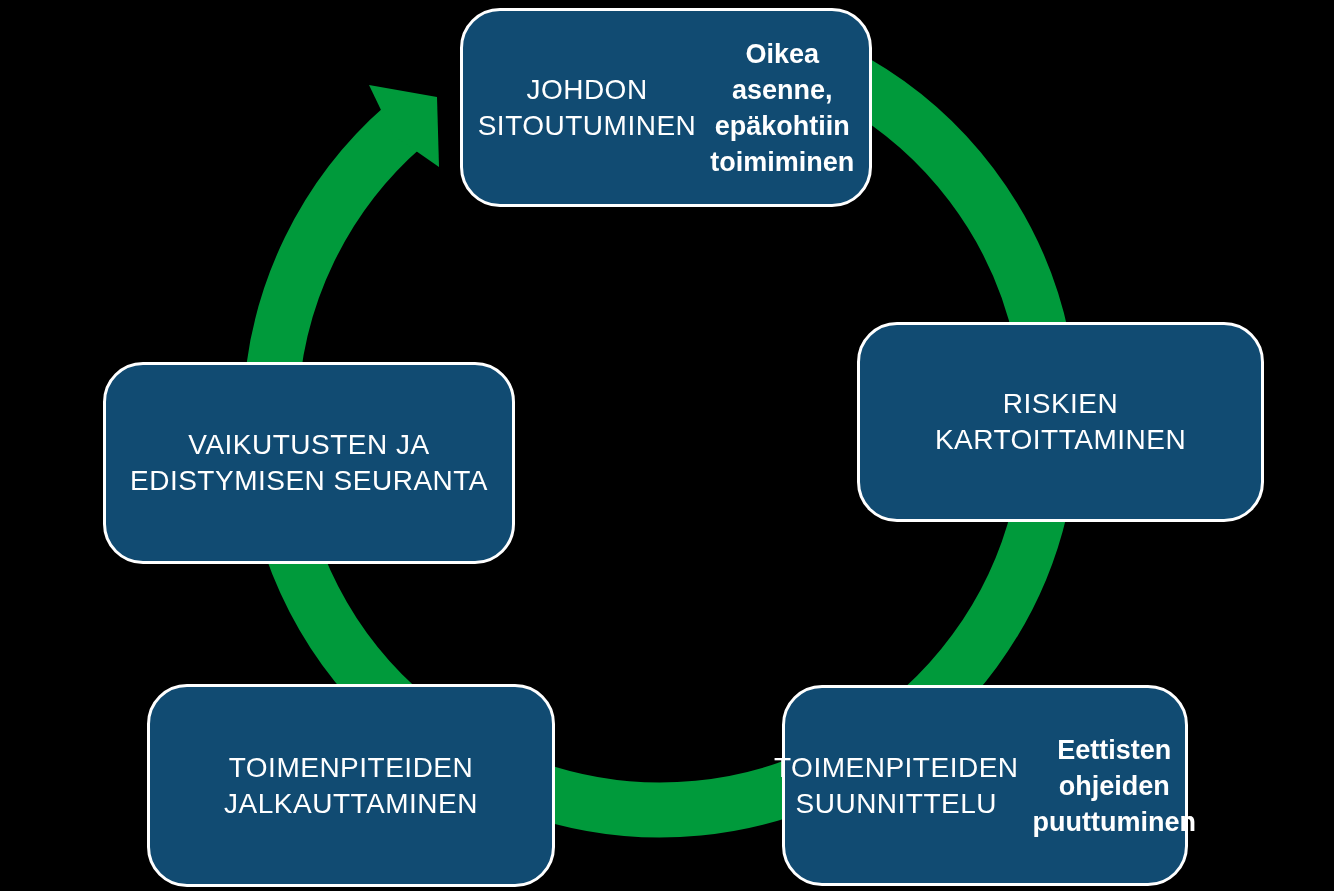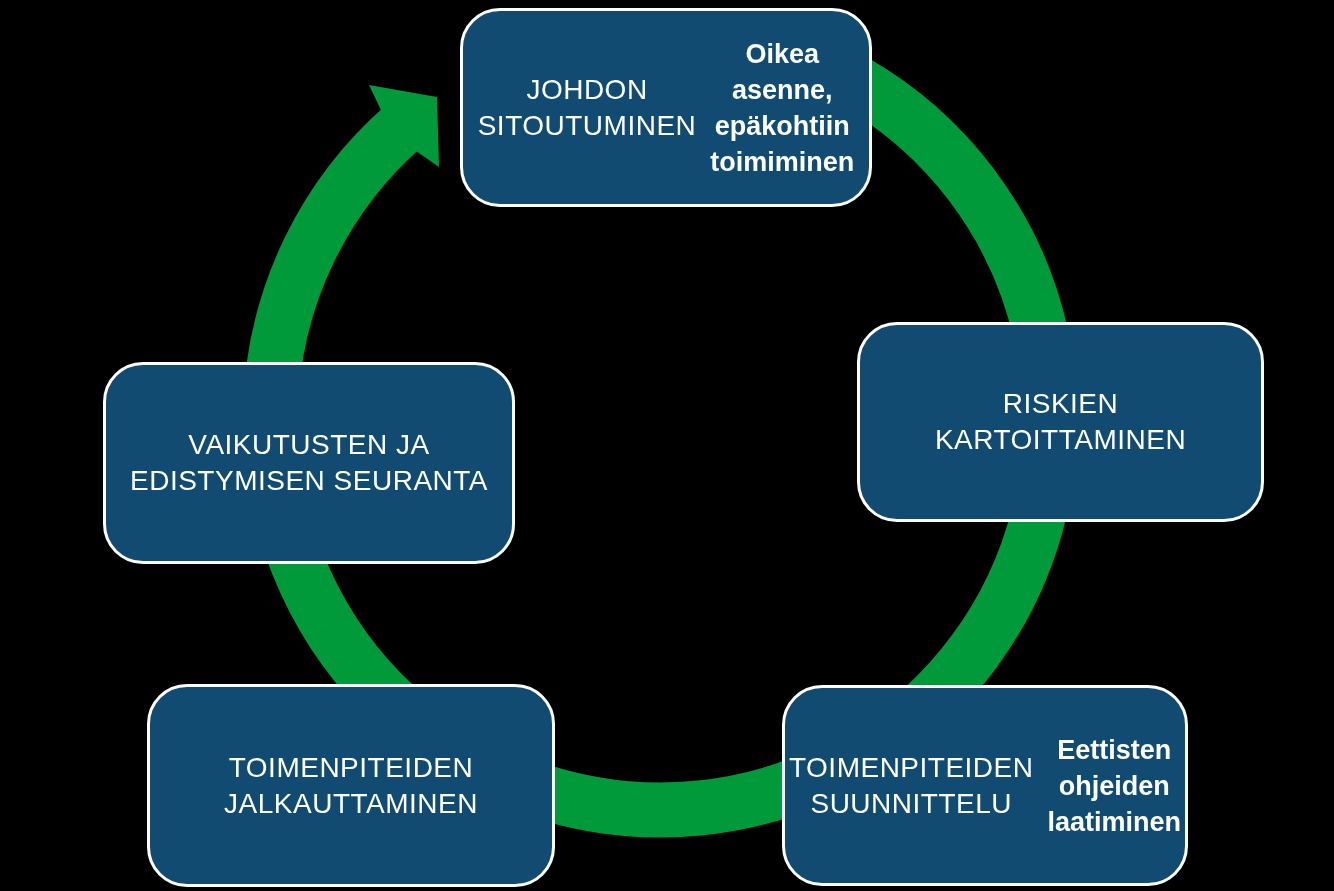--- a/index.html
+++ b/index.html
@@ -76,21 +76,21 @@
 
   <div class="node node-right">
     <div class="node-title">RISKIEN
 KARTOITTAMINEN</div>
   </div>
 
   <div class="node node-bottom-right">
     <div class="node-title">TOIMENPITEIDEN
 SUUNNITTELU</div>
     <div class="node-subtitle">Eettisten ohjeiden
-laatiminen</div>
+puuttuminen</div>
   </div>
 
   <div class="node node-bottom-left">
     <div class="node-title">TOIMENPITEIDEN
 JALKAUTTAMINEN</div>
   </div>
 
   <div class="node node-left">
     <div class="node-title">VAIKUTUSTEN JA
 EDISTYMISEN SEURANTA</div>

